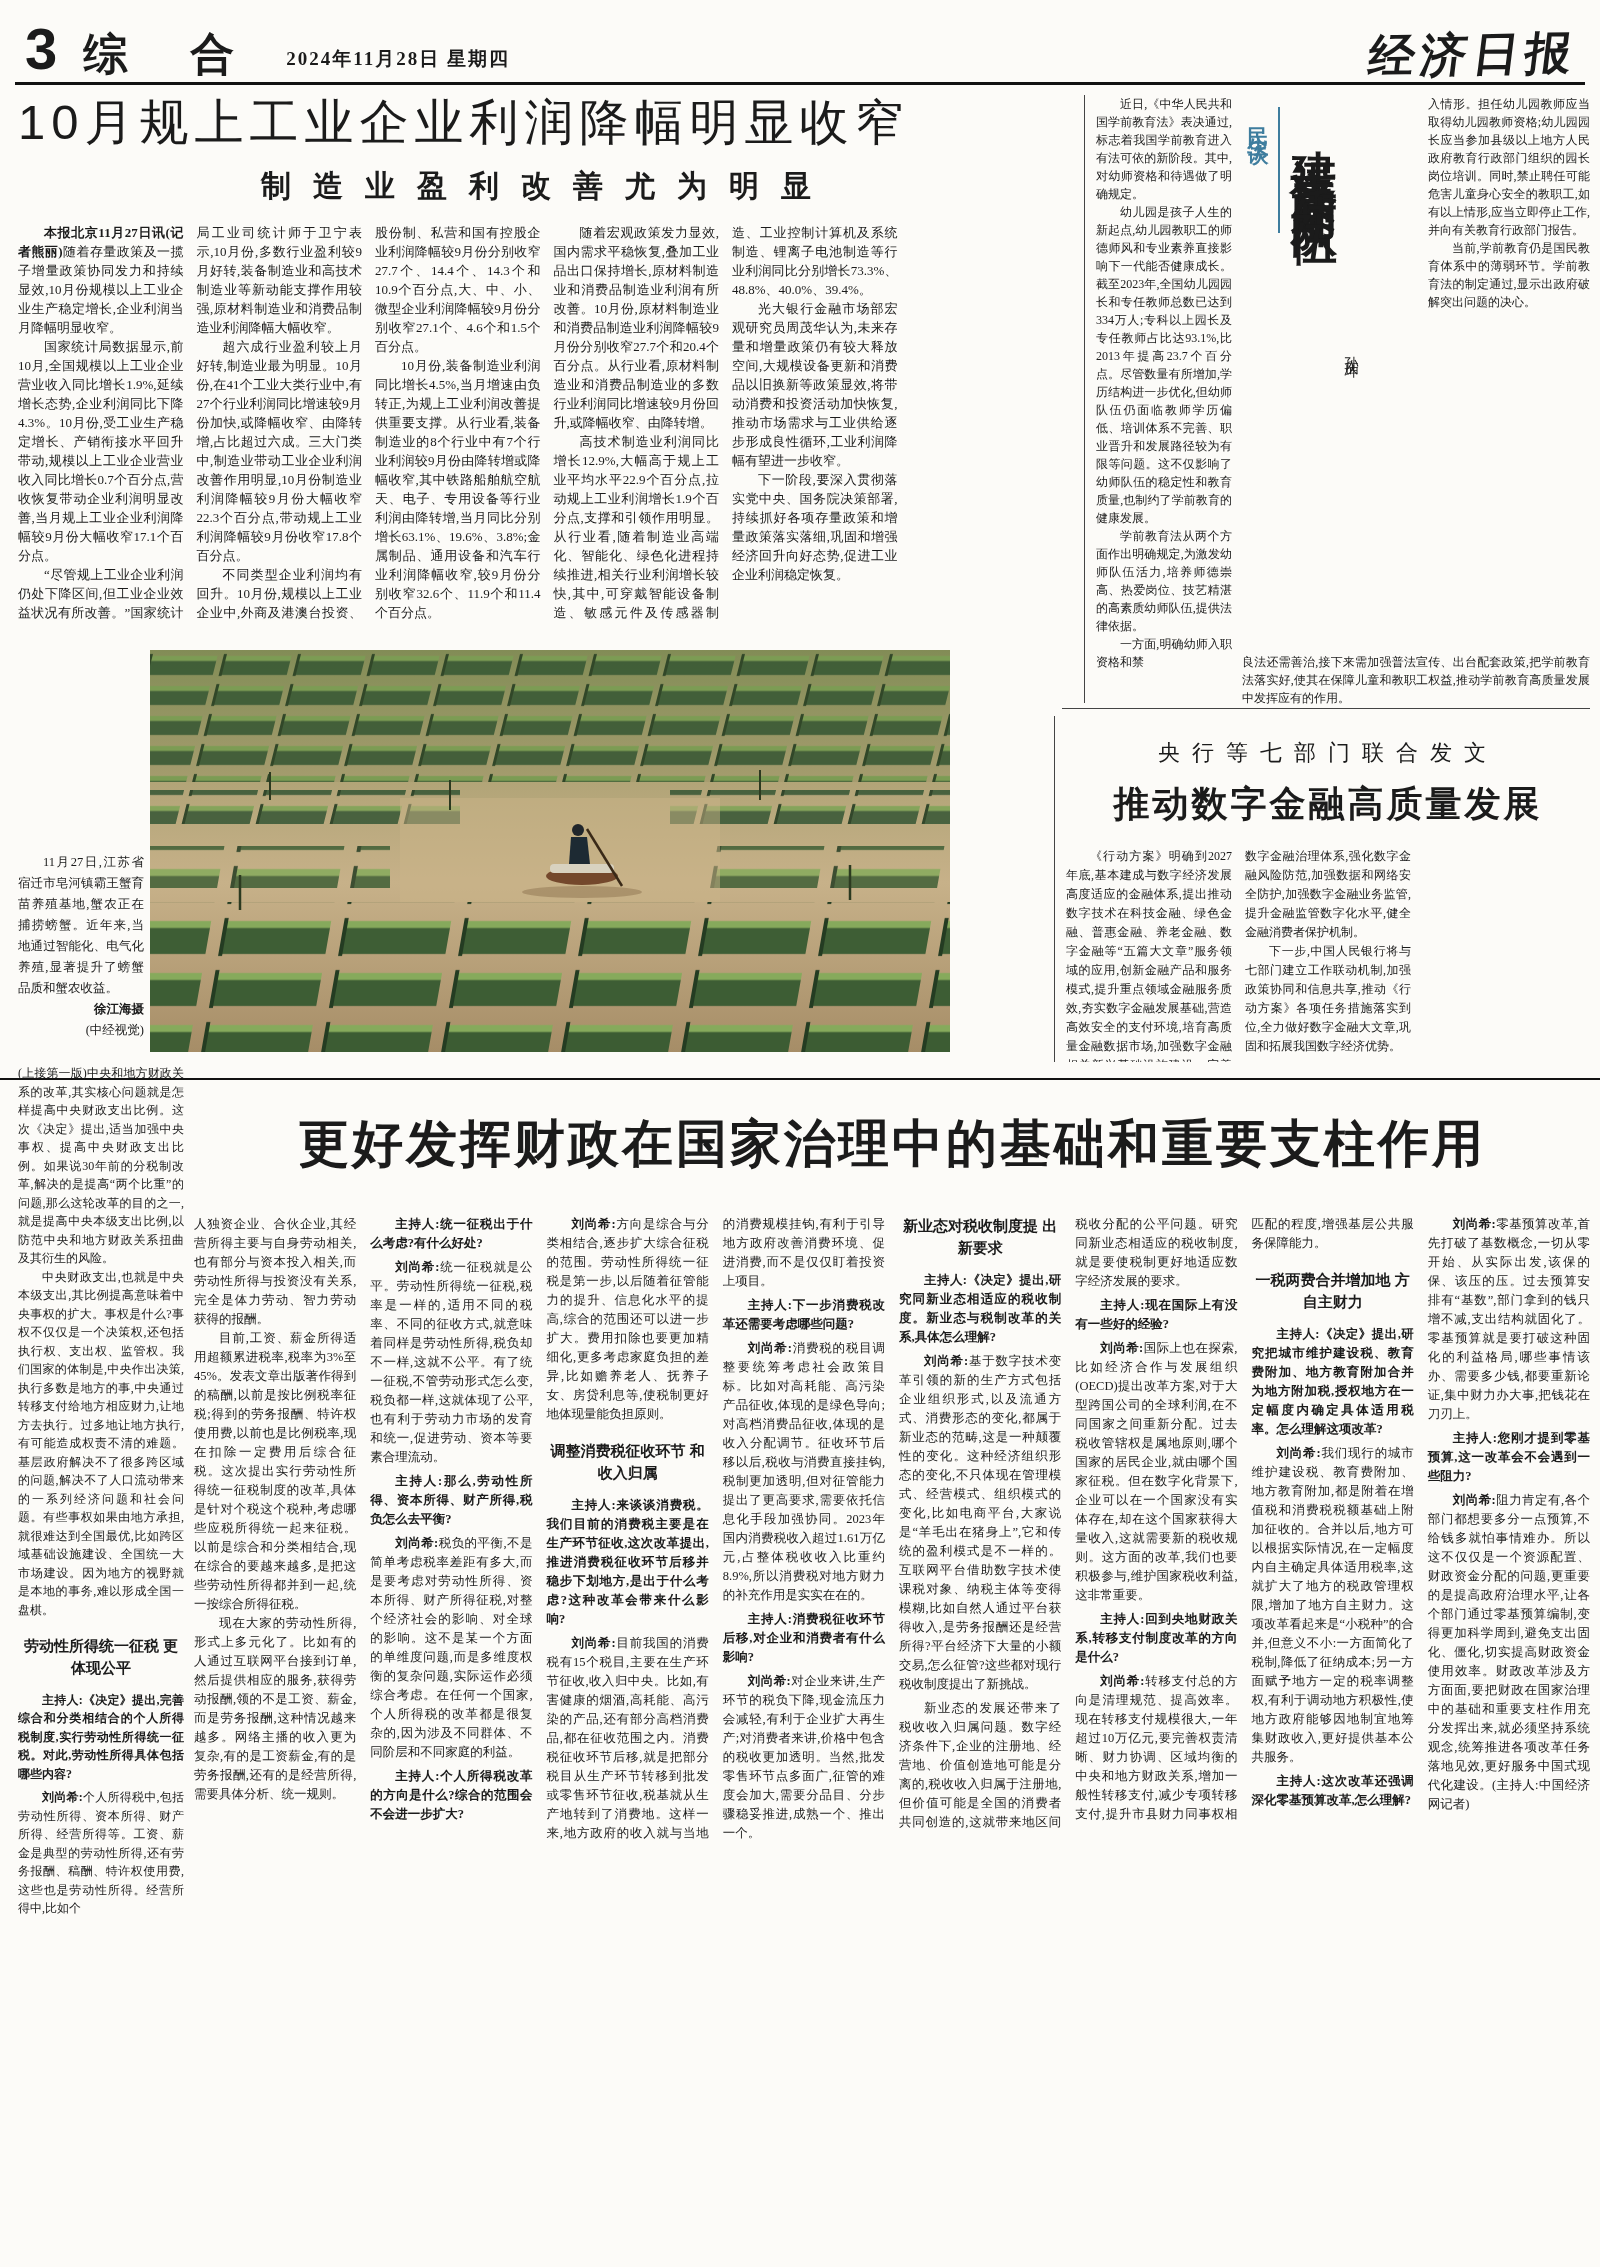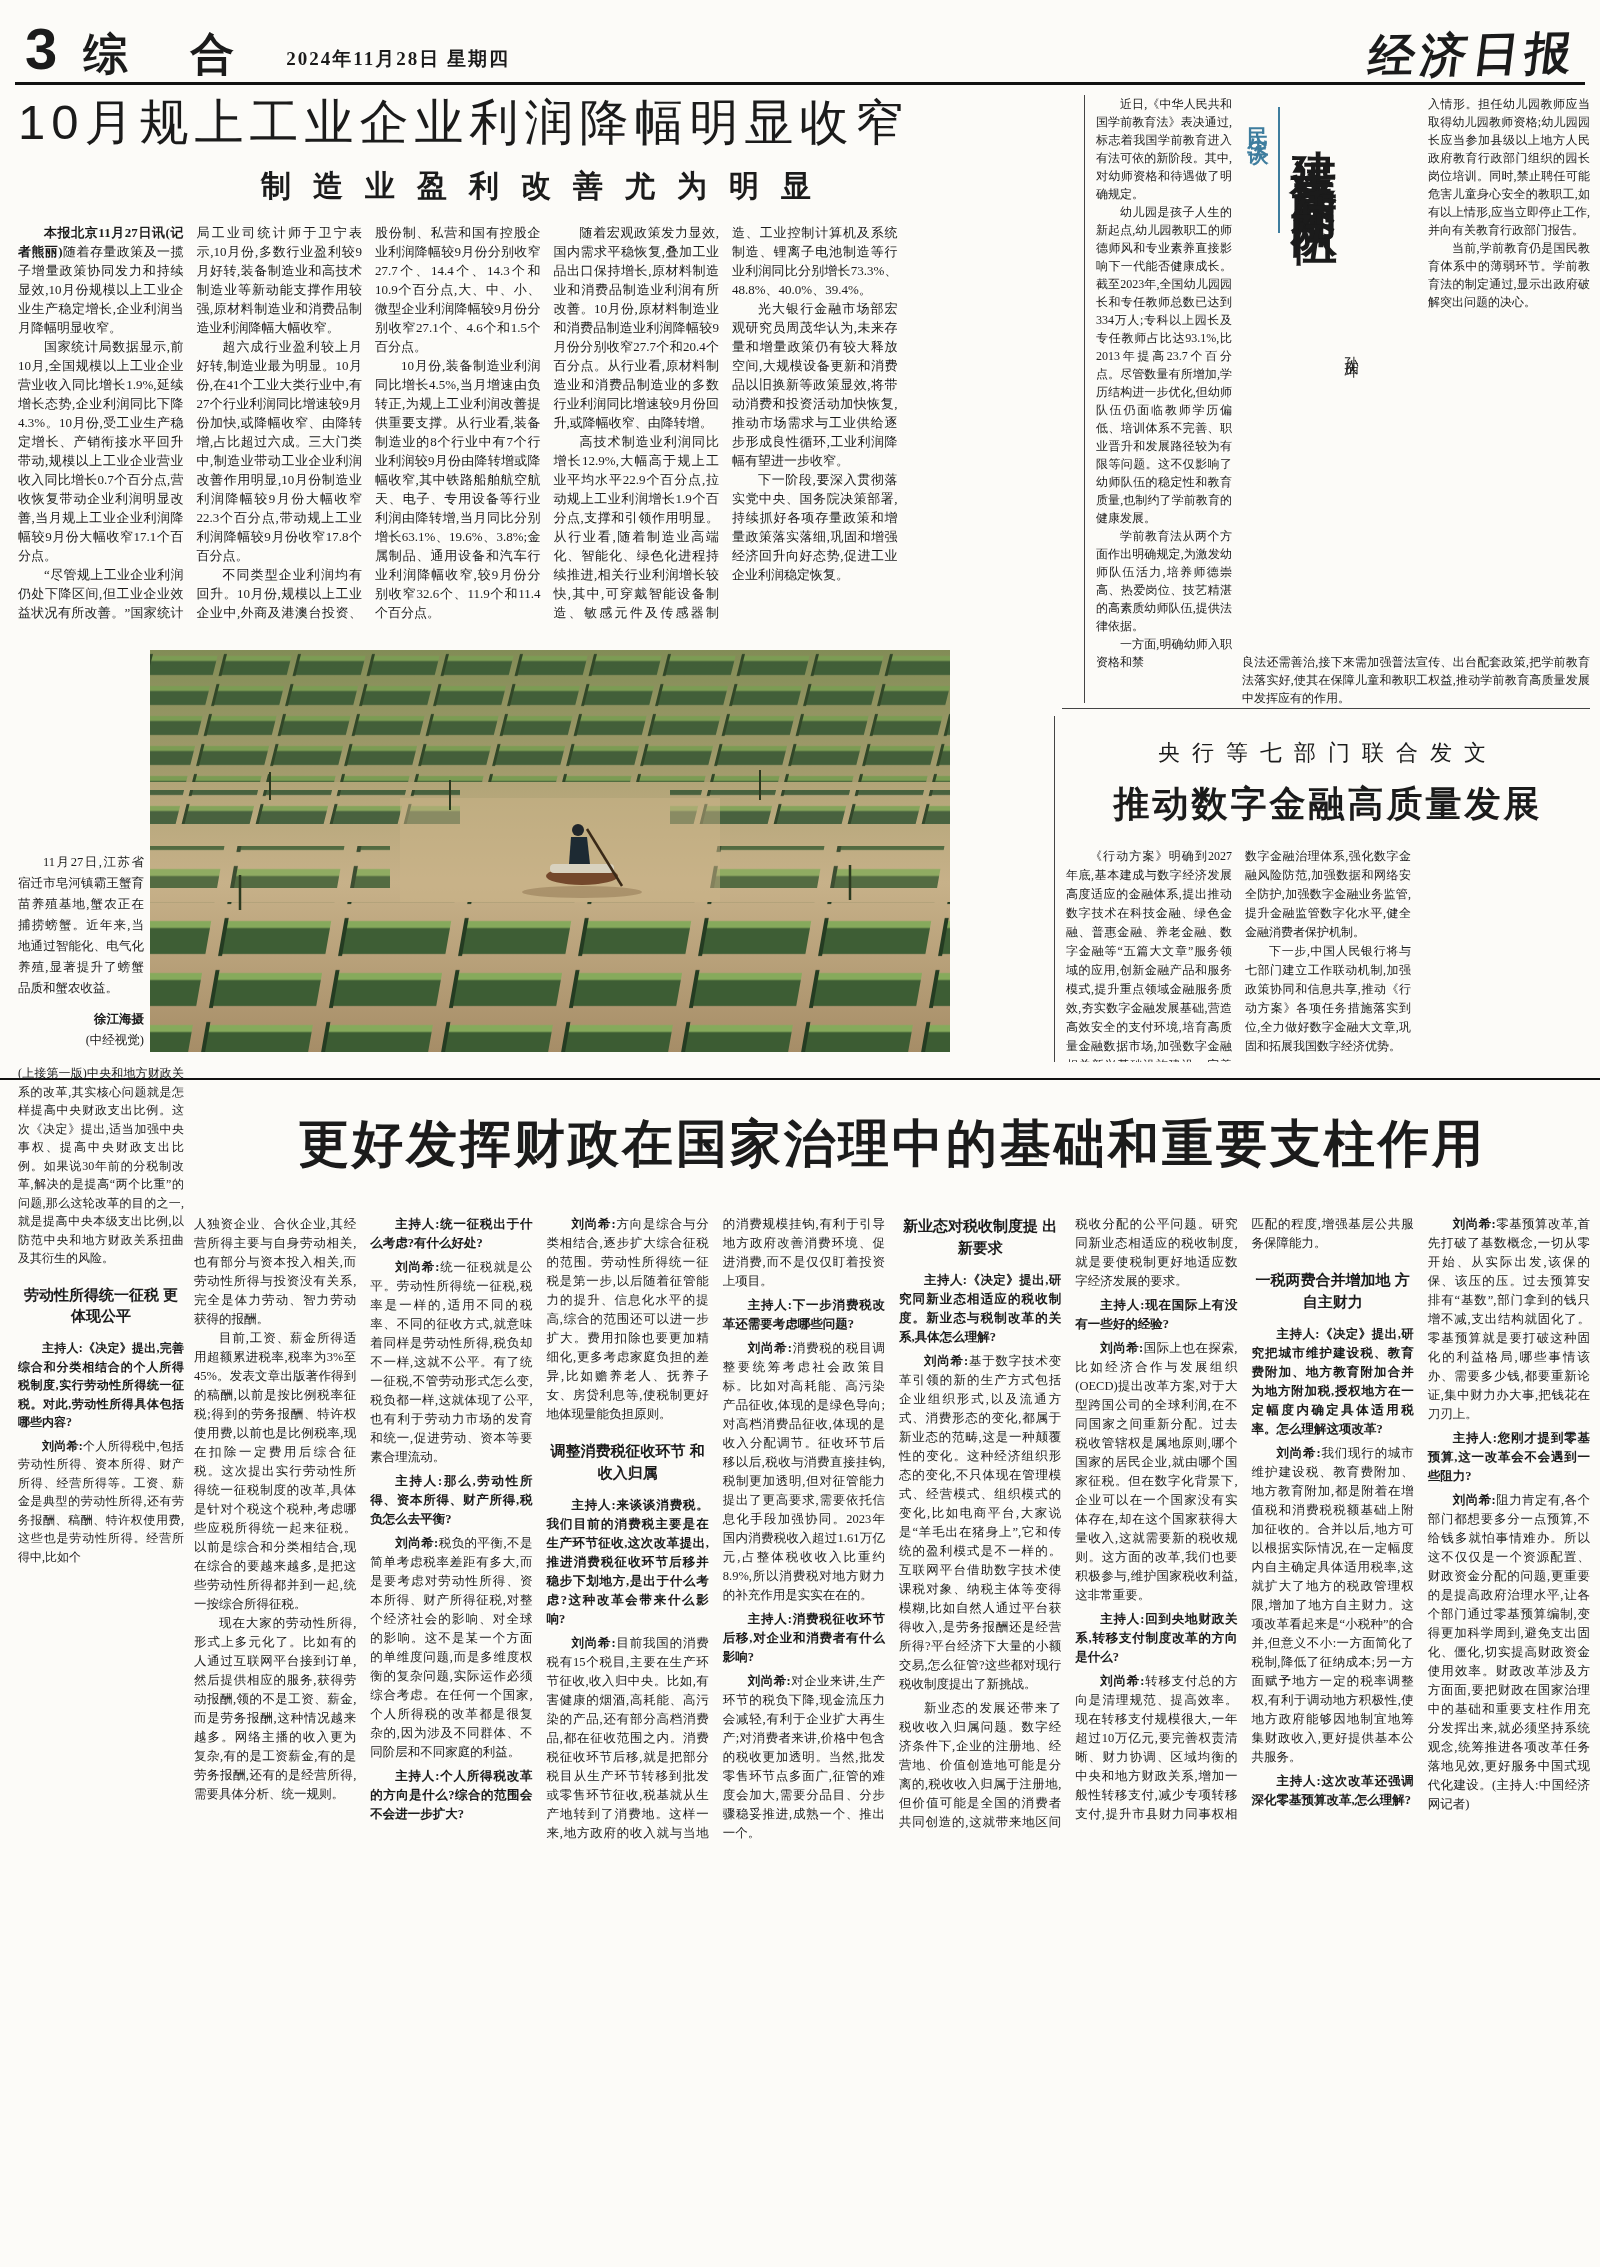--- a/index.html
+++ b/index.html
@@ -52,21 +52,21 @@
   .finance{position:absolute;left:1066px;top:716px;width:524px;height:346px;overflow:hidden;}
   .fin-kicker{margin-top:22px;text-align:center;font-size:22px;letter-spacing:12px;}
   .fin-headline{margin:12px 0 0;text-align:center;font-family:"Liberation Sans",sans-serif;
                 font-weight:900;font-size:36px;letter-spacing:3px;}
   .fin-body{margin-top:18px;height:238px;overflow:hidden;font-size:12px;line-height:19px;
             column-count:3;column-gap:13px;column-fill:auto;}
   
   .photo{position:absolute;left:150px;top:650px;width:800px;height:402px;margin:0;}
   .caption{position:absolute;left:18px;top:852px;width:126px;font-size:12.5px;line-height:21px;}
   .cap-text{text-indent:2em;text-align:justify;}
-  .cap-credit{text-align:right;margin-top:10px;font-weight:bold;}
+  .cap-credit{text-align:right;font-weight:bold;}
   .cap-credit2{text-align:right;}
   
   .bottom-rule{left:0;top:1078px;width:1600px;height:2px;background:#121212;}
   .interview{position:absolute;left:18px;top:1064px;width:1572px;height:1164px;display:flex;gap:10px;overflow:hidden;}
   .iv-col1{width:166px;flex:none;font-size:12px;line-height:18.5px;overflow:hidden;}
   .iv-main{flex:1;min-width:0;}
   .iv-headline{margin:46px 0 36px;text-align:center;font-size:51px;font-weight:bold;letter-spacing:3px;white-space:nowrap;}
   .iv-body{height:1000px;overflow:hidden;font-size:12.5px;line-height:19px;column-count:8;column-gap:14px;}
 </style>
 </head>
@@ -185,20 +185,21 @@
     <div class="cap-text">11月27日,江苏省宿迁市皂河镇霸王蟹育苗养殖基地,蟹农正在捕捞螃蟹。近年来,当地通过智能化、电气化养殖,显著提升了螃蟹品质和蟹农收益。</div>
     <div class="cap-credit">徐江海摄</div>
     <div class="cap-credit2">(中经视觉)</div>
   </figcaption>
 
   <div class="hrule bottom-rule"></div>
 
   <section class="interview">
     <div class="iv-col1">
         <p class="para-cont">(上接第一版)中央和地方财政关系的改革,其实核心问题就是怎样提高中央财政支出比例。这次《决定》提出,适当加强中央事权、提高中央财政支出比例。如果说30年前的分税制改革,解决的是提高“两个比重”的问题,那么这轮改革的目的之一,就是提高中央本级支出比例,以防范中央和地方财政关系扭曲及其衍生的风险。</p>
+        <p class="para-p">中央财政支出,也就是中央本级支出,其比例提高意味着中央事权的扩大。事权是什么?事权不仅仅是一个决策权,还包括执行权、支出权、监管权。我们国家的体制是,中央作出决策,执行多数是地方的事,中央通过转移支付给地方相应财力,让地方去执行。过多地让地方执行,有可能造成权责不清的难题。基层政府解决不了很多跨区域的问题,解决不了人口流动带来的一系列经济问题和社会问题。有些事权如果由地方承担,就很难达到全国最优,比如跨区域基础设施建设、全国统一大市场建设。因为地方的视野就是本地的事务,难以形成全国一盘棋。</p>
         <h4 class="para-h">劳动性所得统一征税 更体现公平</h4>
         <p class="para-q"><b>主持人:</b>《决定》提出,完善综合和分类相结合的个人所得税制度,实行劳动性所得统一征税。对此,劳动性所得具体包括哪些内容?</p>
         <p class="para-a"><b>刘尚希:</b>个人所得税中,包括劳动性所得、资本所得、财产所得、经营所得等。工资、薪金是典型的劳动性所得,还有劳务报酬、稿酬、特许权使用费,这些也是劳动性所得。经营所得中,比如个</p>
       </div>
     <div class="iv-main">
       <h2 class="iv-headline">更好发挥财政在国家治理中的基础和重要支柱作用</h2>
       <div class="iv-body">
           <p class="para-cont">人独资企业、合伙企业,其经营所得主要与自身劳动相关,也有部分与资本投入相关,而劳动性所得与投资没有关系,完全是体力劳动、智力劳动获得的报酬。</p>
           <p class="para-p">目前,工资、薪金所得适用超额累进税率,税率为3%至45%。发表文章出版著作得到的稿酬,以前是按比例税率征税;得到的劳务报酬、特许权使用费,以前也是比例税率,现在扣除一定费用后综合征税。这次提出实行劳动性所得统一征税制度的改革,具体是针对个税这个税种,考虑哪些应税所得统一起来征税。以前是综合和分类相结合,现在综合的要越来越多,是把这些劳动性所得都并到一起,统一按综合所得征税。</p>
           <p class="para-p">现在大家的劳动性所得,形式上多元化了。比如有的人通过互联网平台接到订单,然后提供相应的服务,获得劳动报酬,领的不是工资、薪金,而是劳务报酬,这种情况越来越多。网络主播的收入更为复杂,有的是工资薪金,有的是劳务报酬,还有的是经营所得,需要具体分析、统一规则。</p>

